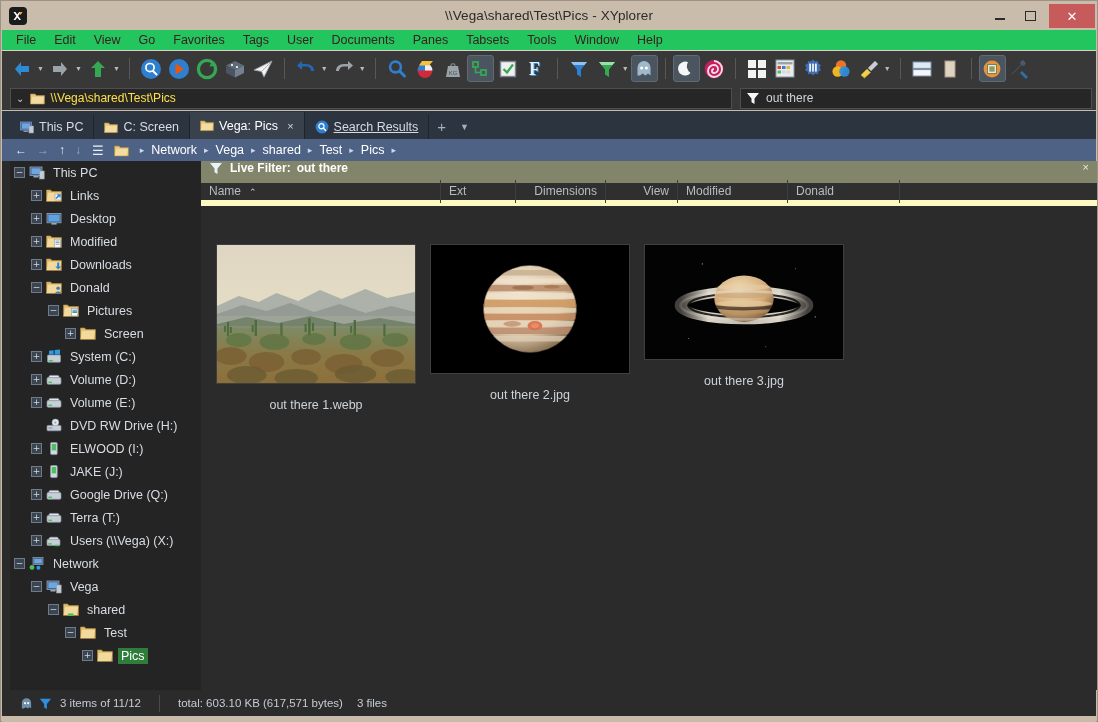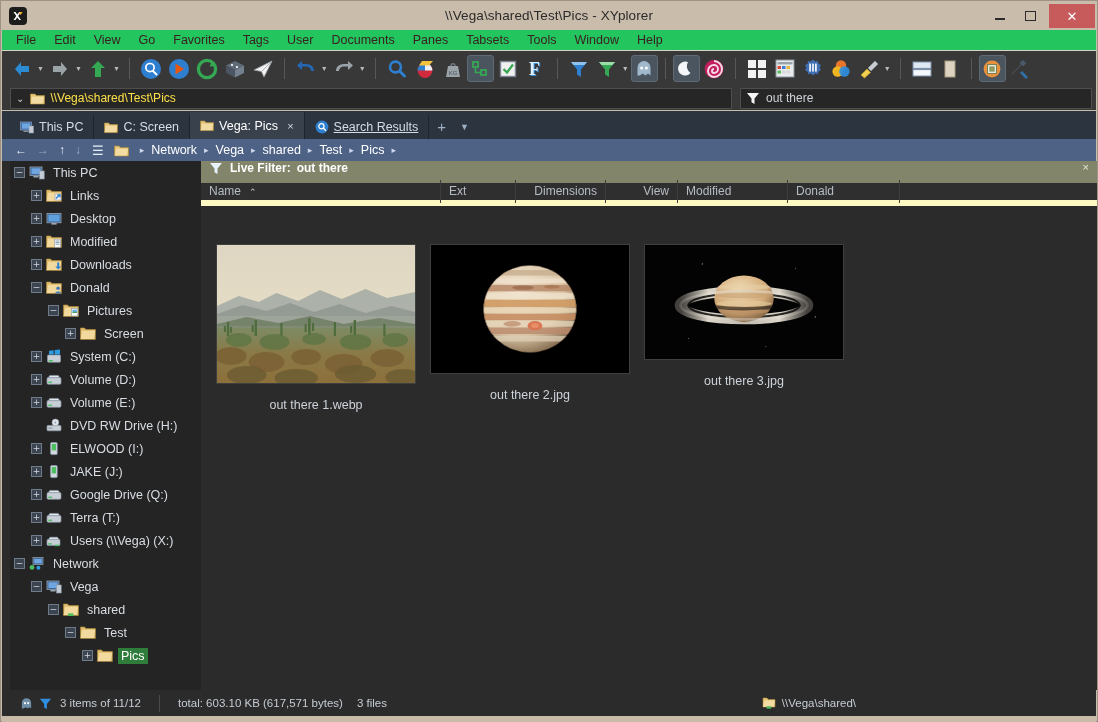--- a/index.html
+++ b/index.html
@@ -978,26 +978,16 @@
           </svg>
       </span>
       <span>3 items of 11/12</span>
     </div>
     <div class="st-div"></div>
     <div class="st-seg">
       <span>total: 603.10 KB (617,571 bytes)</span>
       <span style="width:14px"></span>
       <span>3 files</span>
     </div>
-    <div class="st-seg" style="margin-left:auto; padding-right:240px">
-      <span style="margin-right:6px">
-        <svg width="14" height="14" viewBox="0 0 14 14">
-            <path d="M1 2 L5 2 L6.2 3.5 L13 3.5 L13 11 L1 11 Z" fill="#e8c77a" stroke="#a9883e" stroke-width="0.6"></path>
-            <path d="M2.2 4.6 L12.8 4.6 L11.6 10.7 L1 10.7 Z" fill="#f3dca4"></path>
-            <rect x="4.6" y="10.2" width="4.6" height="2.4" fill="#4cbf5f"></rect>
-          </svg>
-      </span>
-      <span>\\Vega\shared\</span>
-    </div>
   </div>
 
   <div class="pad-foot"></div>
 </div>
 
 </body></html>

